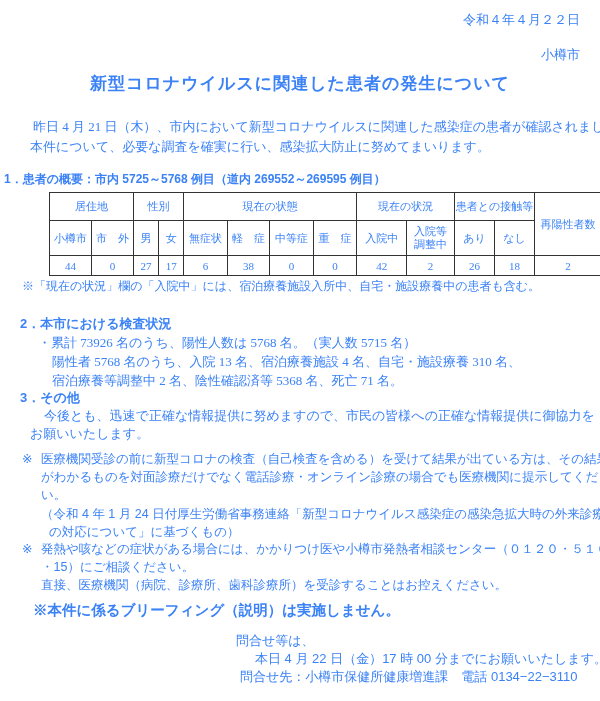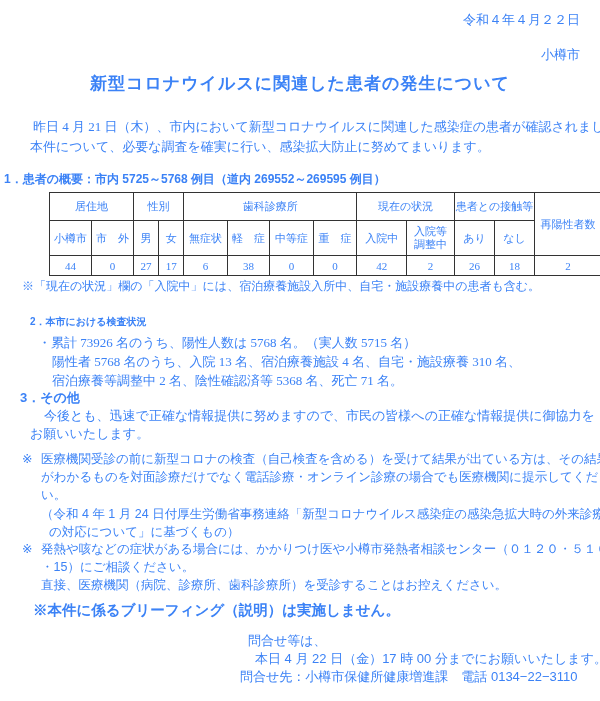--- a/index.html
+++ b/index.html
@@ -35,42 +35,42 @@
     border: 1px solid #333333; font-weight: normal; padding: 0;
     vertical-align: middle; overflow: hidden;
   }
   tr.grow  th { height: 27px; }
   tr.subrow th { height: 34px; }
   tr.valrow td { height: 19px; }
   .prewrap { white-space: pre-line; line-height: 13px; }
 
   .tbl-note { top: 278px; left: 22px; font-size: 12px; }
 
-  .sec2-head { top: 315px; left: 30px; font-size: 10px; }
+  .sec2-head { top: 315px; left: 20px; font-size: 13px; }
   .sec2-l1 { top: 334px; left: 38px; font-size: 13px; }
   .sec2-l2 { top: 353px; left: 52px; font-size: 13px; }
   .sec2-l3 { top: 372px; left: 52px; font-size: 13px; }
 
   .sec3-head { top: 389px; left: 20px; font-size: 13px; }
   .sec3-l1 { top: 407px; left: 44px; font-size: 13px; }
   .sec3-l2 { top: 425px; left: 30px; font-size: 13px; }
 
   .n1-l1 { top: 451px; left: 22px; font-size: 12.5px; }
   .n1-l2 { top: 469px; left: 41px; font-size: 12.5px; }
   .n1-l3 { top: 487px; left: 41px; font-size: 12.5px; }
   .n1-l4 { top: 506px; left: 41px; font-size: 12.5px; }
   .n1-l5 { top: 524px; left: 49px; font-size: 12.5px; }
 
   .n2-l1 { top: 541px; left: 22px; font-size: 12.5px; }
   .n2-l2 { top: 559px; left: 41px; font-size: 12.5px; }
   .n2-l3 { top: 577px; left: 41px; font-size: 12.5px; }
 
   .briefing { top: 601px; left: 33px; font-size: 14.5px; }
 
-  .contact-1 { top: 632px; left: 248px; font-size: 13px; }
+  .contact-1 { top: 632px; left: 236px; font-size: 13px; }
   .contact-2 { top: 650px; left: 255px; font-size: 13px; }
   .contact-3 { top: 668px; left: 240px; font-size: 13px; }
 
   .note-marker { display: inline-block; width: 19px; }
 </style>
 </head>
 <body>
 
 <div class="page">
 
@@ -96,21 +96,21 @@
       <col style="width:9.0%">
         <col style="width:8.7%">
       <col style="width:7.2%">
         <col style="width:7.3%">
       <col style="width:12.1%">
     </colgroup>
     <tbody>
         <tr class="grow">
       <th colspan="2">居住地</th>
       <th colspan="2">性別</th>
-      <th colspan="4">歯科診療所</th>
+      <th colspan="4">現在の状態</th>
       <th colspan="2">現在の状況</th>
       <th colspan="2">患者との接触等</th>
       <th rowspan="2">再陽性者数</th>
     </tr>
     <tr class="subrow">
       <th>小樽市</th>
       <th>市　外</th>
       <th>男</th>
       <th>女</th>
       <th>無症状</th>

